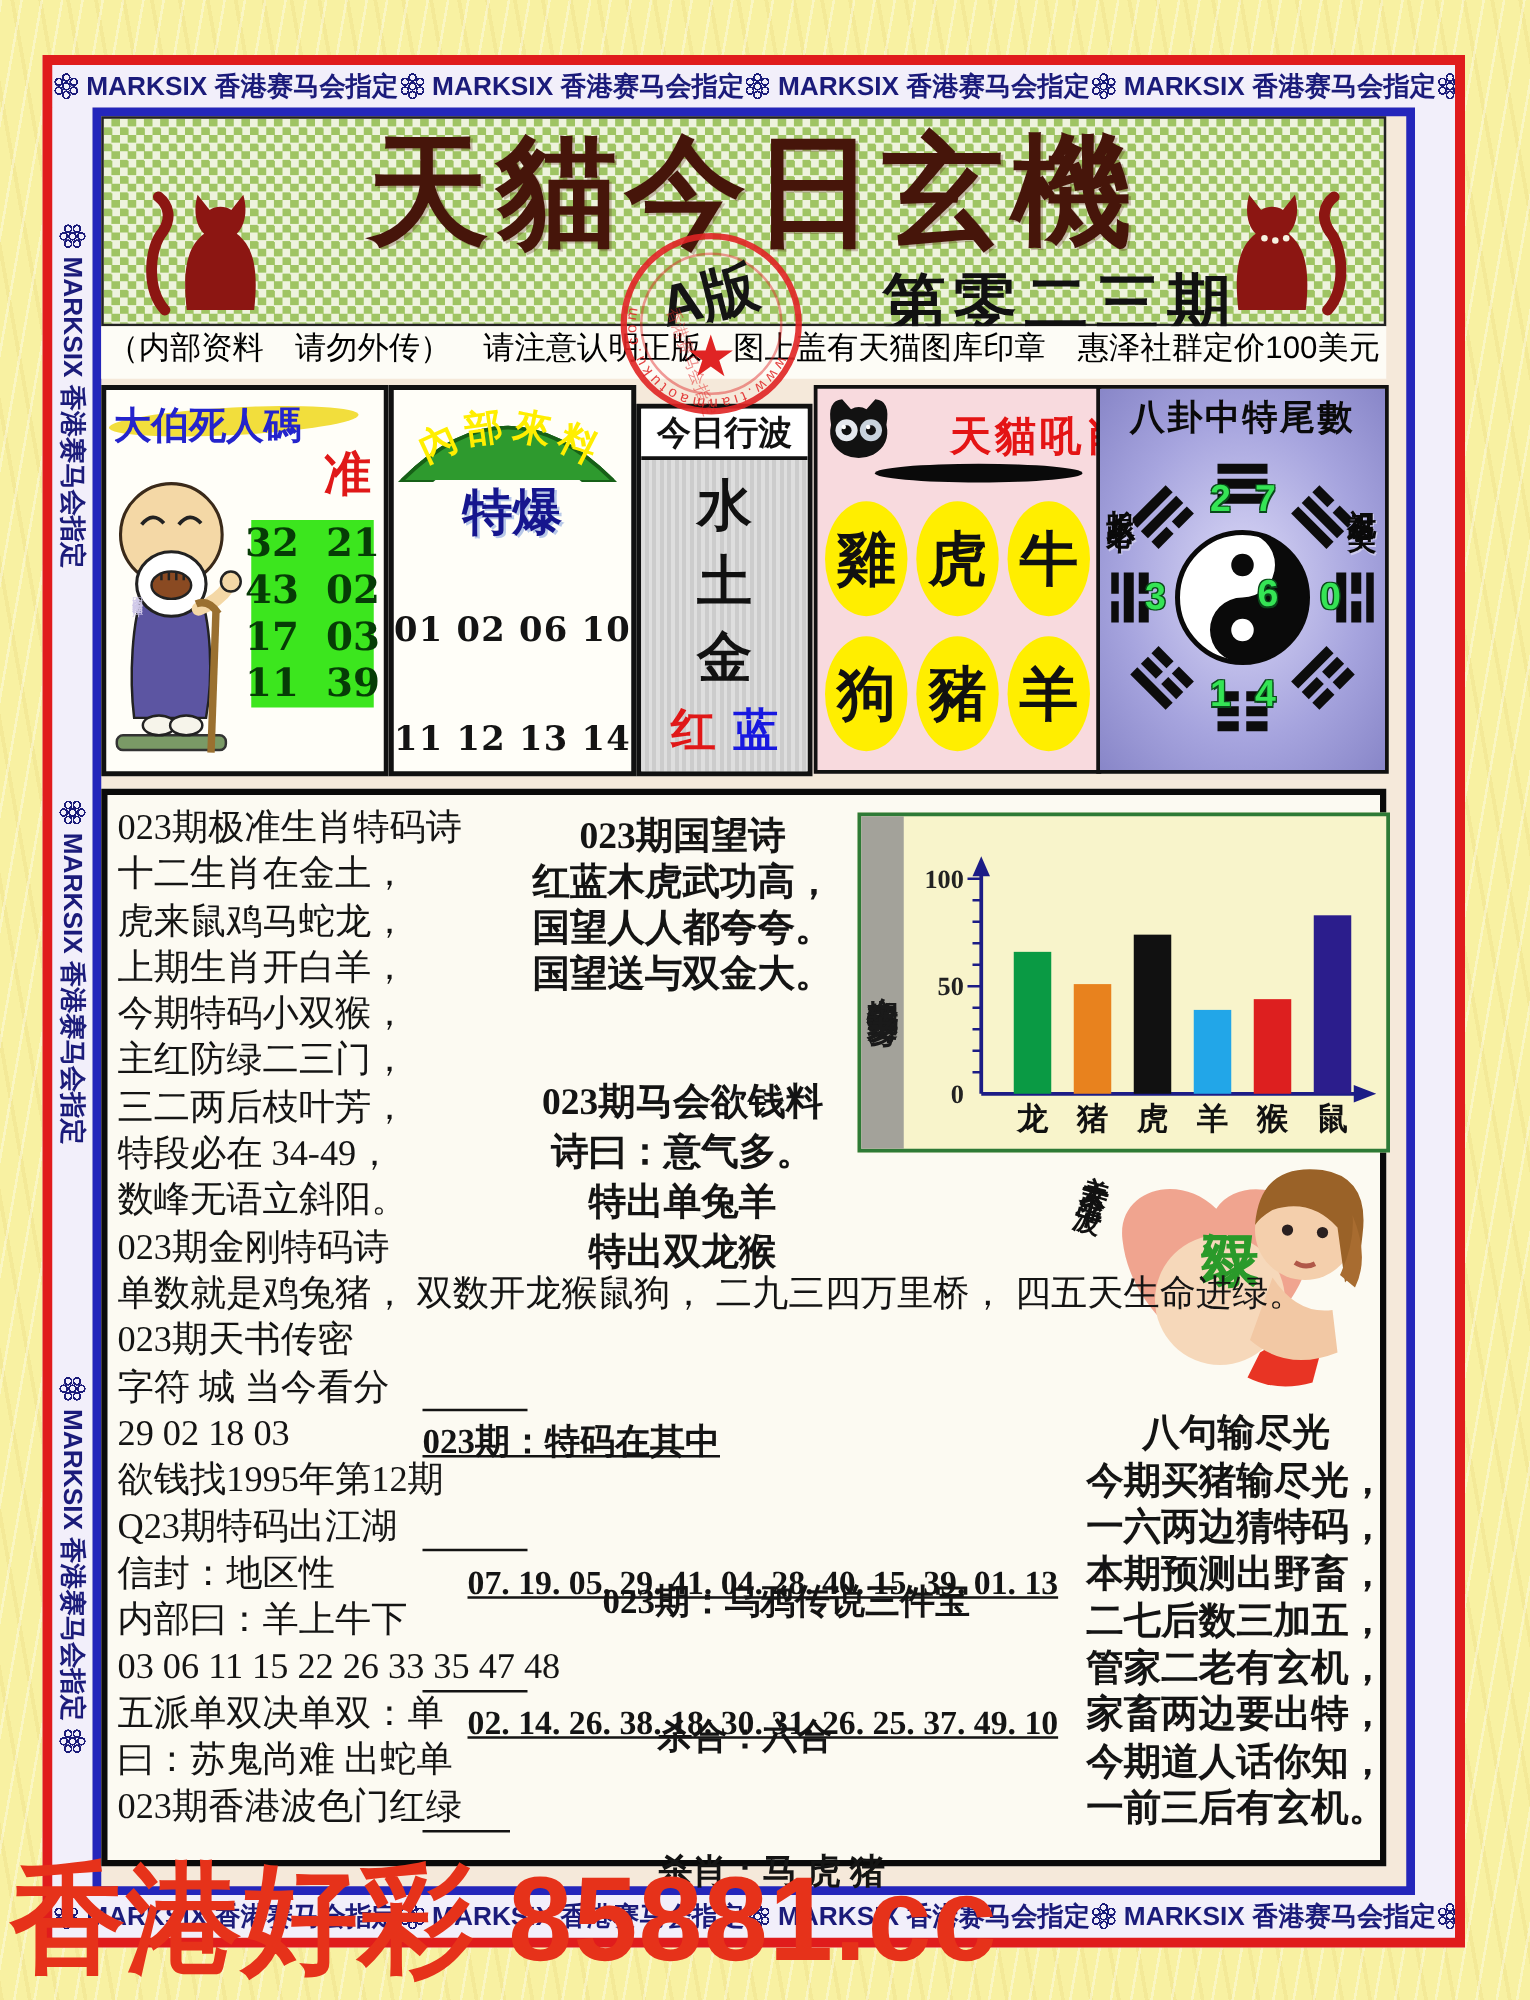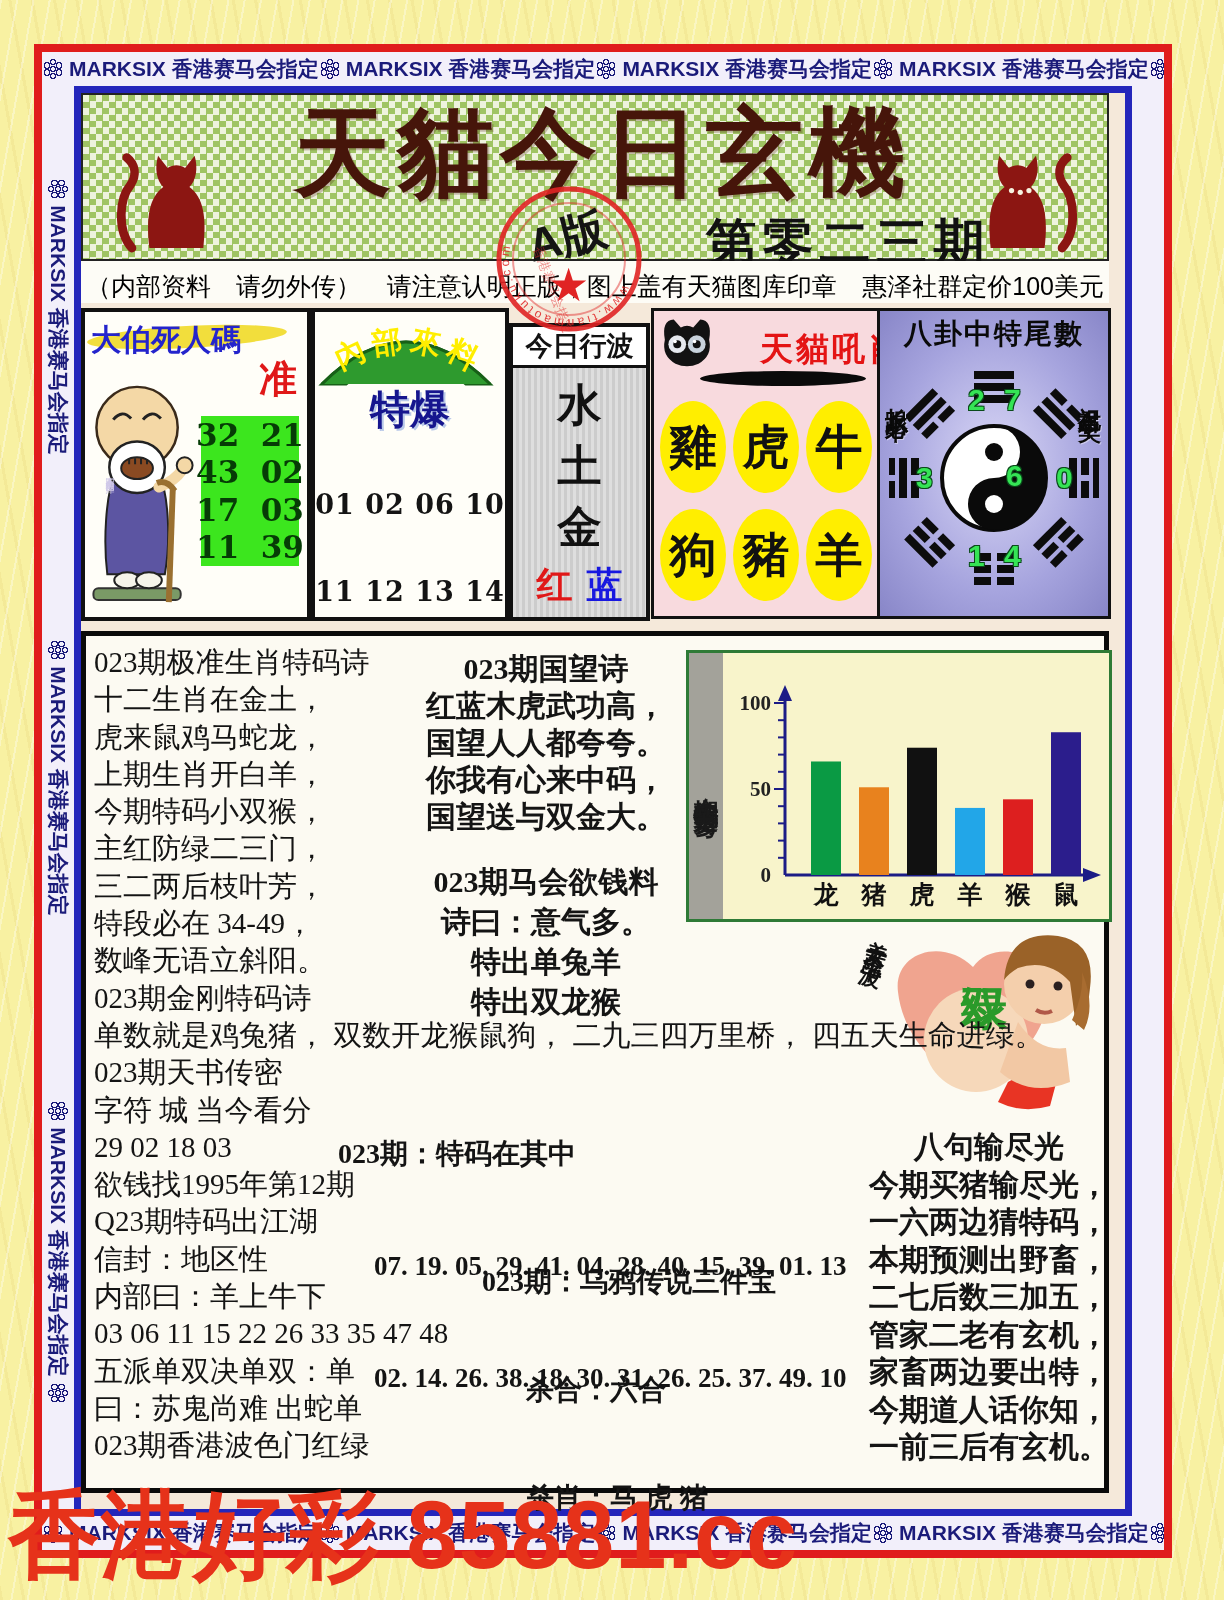--- a/index.html
+++ b/index.html
@@ -34,21 +34,21 @@
   .header{position:absolute;left:0;top:0;width:1024px;height:164px;border:2px solid #222;
     background:conic-gradient(#9fc463 90deg,#eef3dd 90deg 180deg,#9fc463 180deg 270deg,#eef3dd 270deg);
     background-size:13px 13px;}
   .cat{position:absolute;top:12px;width:150px;height:148px;}
   .cat-l{left:14px;} .cat-r{right:10px;transform:scaleX(-1);}
   .main-title{position:absolute;left:150px;top:-6px;width:740px;text-align:center;
     font-family:"DejaVu Serif","Liberation Serif",serif;font-weight:bold;font-size:97px;color:#46150a;
     letter-spacing:6px;white-space:nowrap;text-shadow:2px 2px 0 rgba(70,21,10,.25);}
   .issue{position:absolute;left:600px;top:114px;width:330px;text-align:center;font-size:51px;font-weight:bold;color:#111;letter-spacing:6px;}
   .stamp{position:absolute;left:412px;top:90px;width:152px;height:152px;z-index:6;}
-  .notice{position:absolute;left:0;top:168px;width:1018px;height:42px;background:#fdfcf6;display:flex;align-items:flex-end;justify-content:space-between;padding:0 5px;font-size:25px;color:#000;white-space:nowrap;}
+  .notice{position:absolute;left:0;top:168px;width:1018px;height:42px;background:#fdfcf6;display:flex;align-items:flex-start;justify-content:space-between;padding:0 5px;font-size:25px;color:#000;white-space:nowrap;}
   
   .boxA{position:absolute;left:0;top:215px;width:222px;height:305px;border:4px solid #111;background:#fffef8;}
   .dabo-title{position:absolute;left:6px;top:8px;font-size:30px;font-weight:bold;color:#2424cc;white-space:nowrap;z-index:2;font-family:"DejaVu Serif",serif;}
   .dabo-swoosh{position:absolute;left:2px;top:14px;width:200px;height:22px;background:#f2de3c;border-radius:50%;transform:rotate(-3deg);z-index:1;}
   .dabo-mark{position:absolute;right:10px;top:42px;font-size:38px;font-weight:bold;color:#e01818;z-index:2;font-family:"DejaVu Serif",serif;}
   .oldman{position:absolute;left:0px;top:60px;width:120px;height:238px;}
   .robe-text{position:absolute;left:18px;top:158px;writing-mode:vertical-rl;font-size:9px;color:#cfc8e8;letter-spacing:1px;z-index:3;}
   .dabo-nums{position:absolute;left:116px;top:104px;width:98px;height:150px;background:#3ce61e;display:flex;flex-direction:column;justify-content:space-around;align-items:center;}
   .dabo-nums div{font-size:31px;font-weight:bold;color:#063c06;font-family:"DejaVu Serif",serif;white-space:pre;}
   .boxB{position:absolute;left:230px;top:215px;width:190px;height:305px;border:4px solid #111;background:#fffef8;}
@@ -73,21 +73,21 @@
   .bg-vert{position:absolute;top:78px;writing-mode:vertical-rl;font-size:23px;font-weight:bold;color:#0a0a0a;letter-spacing:4px;text-shadow:1px 1px 0 #cdcbee;}
   .bg-vl{left:2px;} .bg-vr{right:2px;}
   .bg-num{position:absolute;font-size:30px;font-weight:bold;color:#35e455;z-index:3;
     text-shadow:1px 1px 0 #0a4a1a,-1px -1px 0 #0a4a1a,1px -1px 0 #0a4a1a,-1px 1px 0 #0a4a1a;}
   
   .mainbox{position:absolute;left:0;top:538px;width:1018px;height:852px;border:5px solid #0a0a0a;background:#fcfaf2;font-family:"Liberation Serif","DejaVu Serif",serif;}
   .col-left{position:absolute;left:8px;top:8px;line-height:37.3px;font-size:29px;color:#141414;z-index:4;}
   .col-left div{white-space:pre;}
   .col-center{position:absolute;left:330px;top:14px;width:260px;text-align:center;line-height:37px;font-size:30px;font-weight:bold;color:#141414;z-index:4;}
   .yuqian{position:absolute;left:330px;top:226px;width:260px;text-align:center;line-height:40px;font-size:30px;font-weight:bold;color:#141414;z-index:4;}
-  .tema{position:absolute;left:252px;top:424px;line-height:37.5px;font-size:28px;font-weight:bold;color:#141414;z-index:4;white-space:pre;}
+  .tema{position:absolute;left:252px;top:424px;line-height:37.5px;font-size:28px;font-weight:bold;color:#141414;z-index:4;white-space:pre;text-decoration:underline;}
   .tema .num-row{padding-left:36px;font-size:27px;}
   .wuya{position:absolute;left:396px;top:556px;line-height:36px;font-size:28px;font-weight:bold;color:#141414;z-index:4;white-space:pre;}
   .wuya .ind{padding-left:44px;}
   .poem{position:absolute;left:778px;top:492px;width:250px;text-align:center;line-height:37.5px;font-size:30px;font-weight:bold;color:#141414;z-index:4;white-space:nowrap;}
   
   .chartbox{position:absolute;left:600px;top:14px;width:420px;height:266px;border:3px solid #2e7a36;background:#f8f4cb;z-index:2;}
   .chart-strip{position:absolute;left:0;top:0;bottom:0;width:34px;background:#a3a29a;writing-mode:vertical-rl;text-orientation:upright;font-size:25px;font-weight:bold;color:#1a1a1a;letter-spacing:2px;display:flex;align-items:center;justify-content:center;font-family:"DejaVu Serif",serif;}
   .chart-svg{position:absolute;left:34px;top:0;}
   
   .photobox{position:absolute;left:772px;top:286px;width:250px;height:188px;z-index:1;}
@@ -461,21 +461,20 @@
             <div>03 06 11 15 22 26 33 35 47 48</div>
             <div>五派单双决单双：单</div>
             <div>曰：苏鬼尚难 出蛇单</div>
             <div>023期香港波色门红绿</div>
           </div>
 
           <div class="col-center">
             <div>023期国望诗</div>
             <div>红蓝木虎武功高，</div>
             <div>国望人人都夸夸。</div>
-            <div>你我有心来中码，</div>
             <div>国望送与双金大。</div>
           </div>
 
           <div class="yuqian">
             <div>023期马会欲钱料</div>
             <div>诗曰：意气多。</div>
             <div>特出单兔羊</div>
             <div>特出双龙猴</div>
           </div>
 

